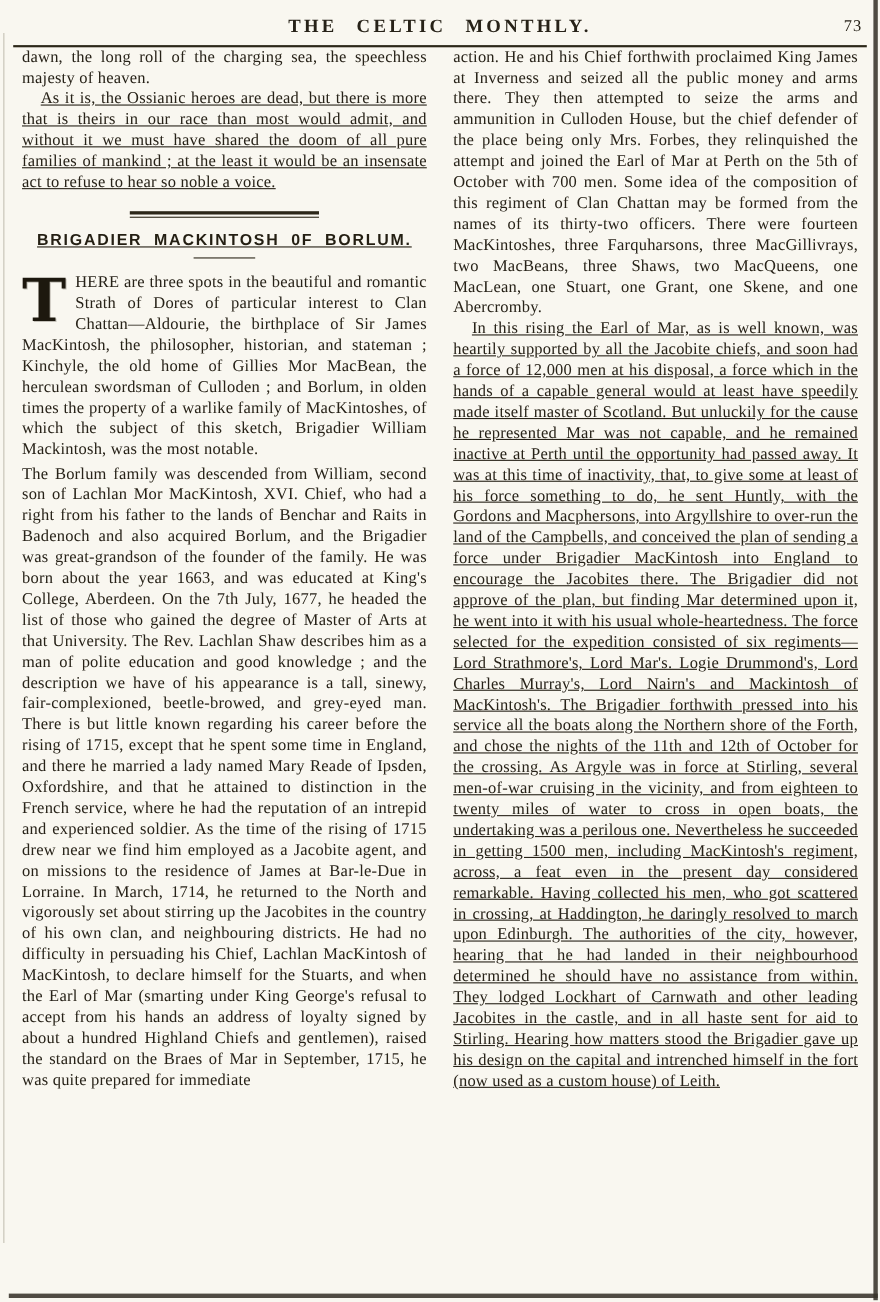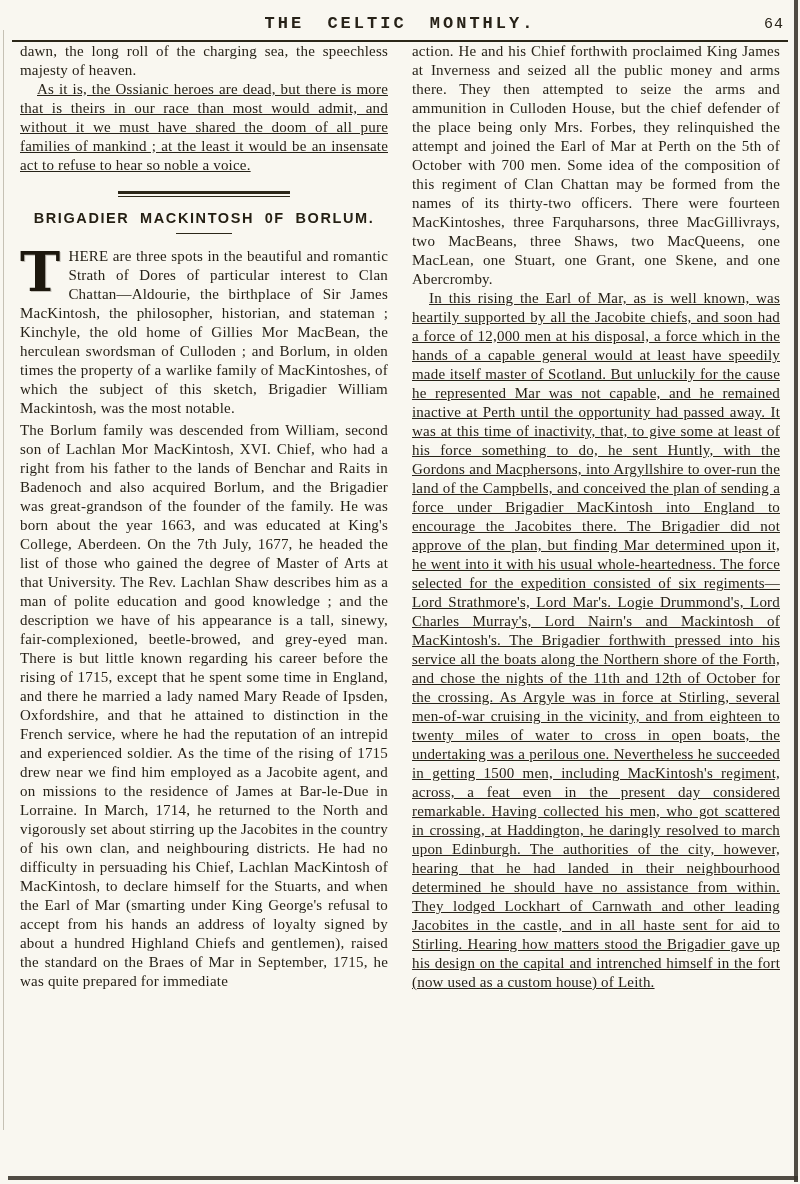--- a/index.html
+++ b/index.html
@@ -15,21 +15,20 @@
     position:relative;
     width:800px; height:1184px;
     padding:10px 20px 0 20px;
   }
   .masthead {
     position:relative;
     text-align:center;
     padding:4px 0 7px 0;
     border-bottom:2px solid #2c2719;
     margin:0 -8px;
-    font-family:Liberation Mono, monospace;
   }
   .masthead-title {
     font-size:17px;
     font-weight:bold;
     letter-spacing:3px;
     word-spacing:10px;
   }
   .page-number {
     position:absolute;
     right:4px; top:6px;
@@ -61,20 +60,21 @@
   }
   .article-heading {
     font-family:"Liberation Sans","DejaVu Sans",sans-serif;
     font-size:14.5px;
     font-weight:bold;
     letter-spacing:1.6px;
     word-spacing:5px;
     text-align:center;
     margin:2px 0 5px 0;
     color:#241f13;
+    text-decoration:underline;
   }
   .heading-rule {
     width:56px;
     border-top:1.5px solid #2c2719;
     margin:0 auto 13px auto;
   }
   .opening { margin-top:2px; }
   .dropcap {
     float:left;
     font-family:"DejaVu Serif",serif;
@@ -104,21 +104,21 @@
     opacity:0.6;
   }
 </style>
 </head>
 <body>
 
 <div class="page">
 
   <header class="masthead">
     <div class="masthead-title">THE CELTIC MONTHLY.</div>
-    <div class="page-number">64</div>
+    <div class="page-number">73</div>
   </header>
 
   <div class="columns">
 
     <div class="col">
       <p>dawn, the long roll of the charging sea, the speechless majesty of heaven.</p>
       <p class="indent">As it is, the Ossianic heroes are dead, but there is more that is theirs in our race than most would admit, and without it we must have shared the doom of all pure families of mankind ; at the least it would be an insensate act to refuse to hear so noble a voice.</p>
 
       <div class="section-divider"></div>
 

